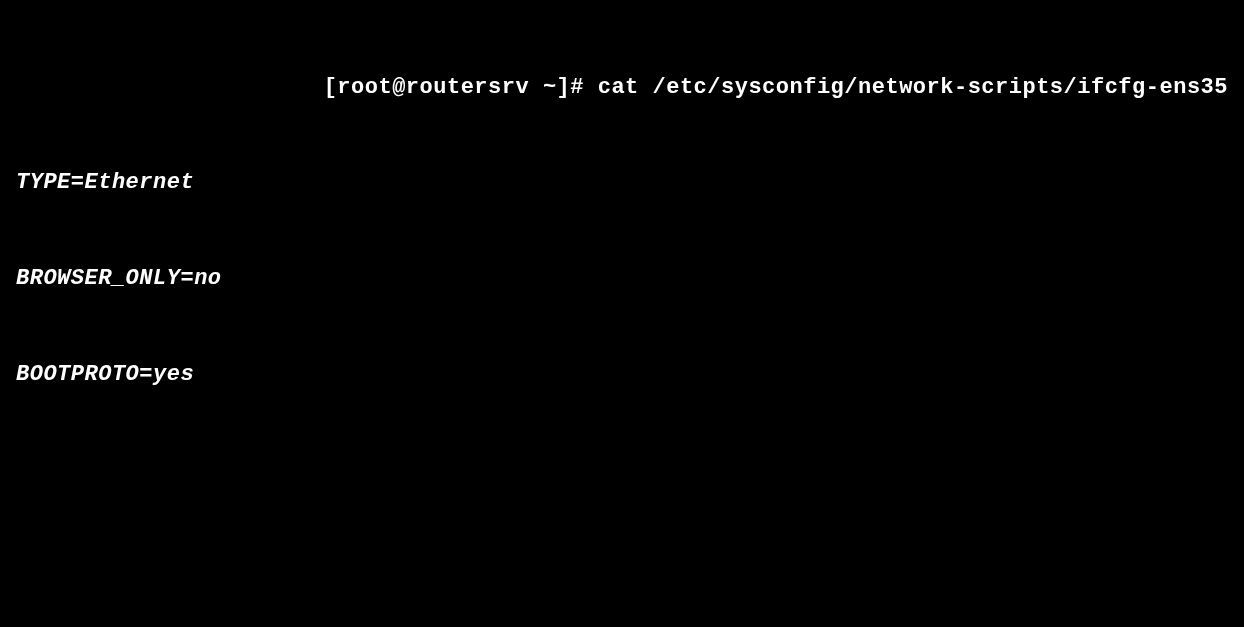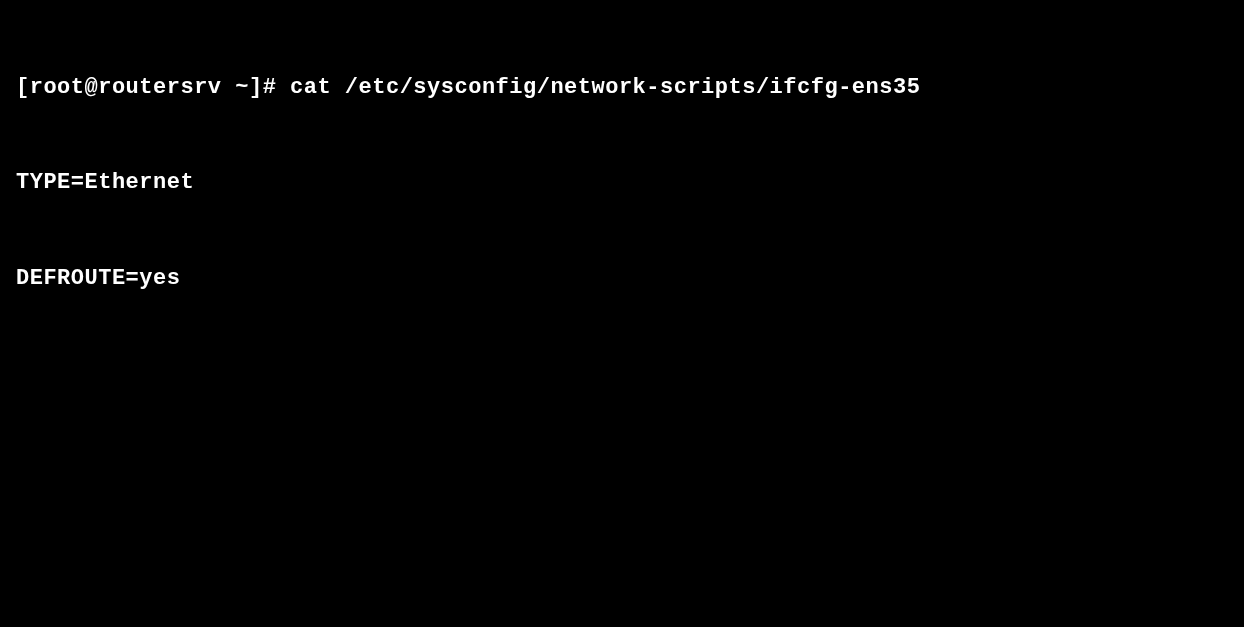--- a/index.html
+++ b/index.html
@@ -13,32 +13,35 @@
       font-weight: bold;
       letter-spacing: 0.5px;
       width: 1244px;
       box-sizing: border-box;
     }
     .terminal {
       white-space: pre;
     }
     .prompt-line {
       display: block;
+      text-align: right;
     }
     .output-line {
       display: block;
+      font-style: italic;
     }
   </style>
 </head>
 <body>
 
 <div class="terminal">
   <span class="prompt-line"><span>[root@routersrv ~]# </span><span>cat /etc/sysconfig/network-scripts/ifcfg-ens35</span></span>
   <span class="output-line">TYPE=Ethernet</span>
-  <span class="output-line">DEFROUTE=yes</span>
+  <span class="output-line">BROWSER_ONLY=no</span>
+  <span class="output-line">BOOTPROTO=yes</span>
   
   
   
   
   
   
   
   
   
   

